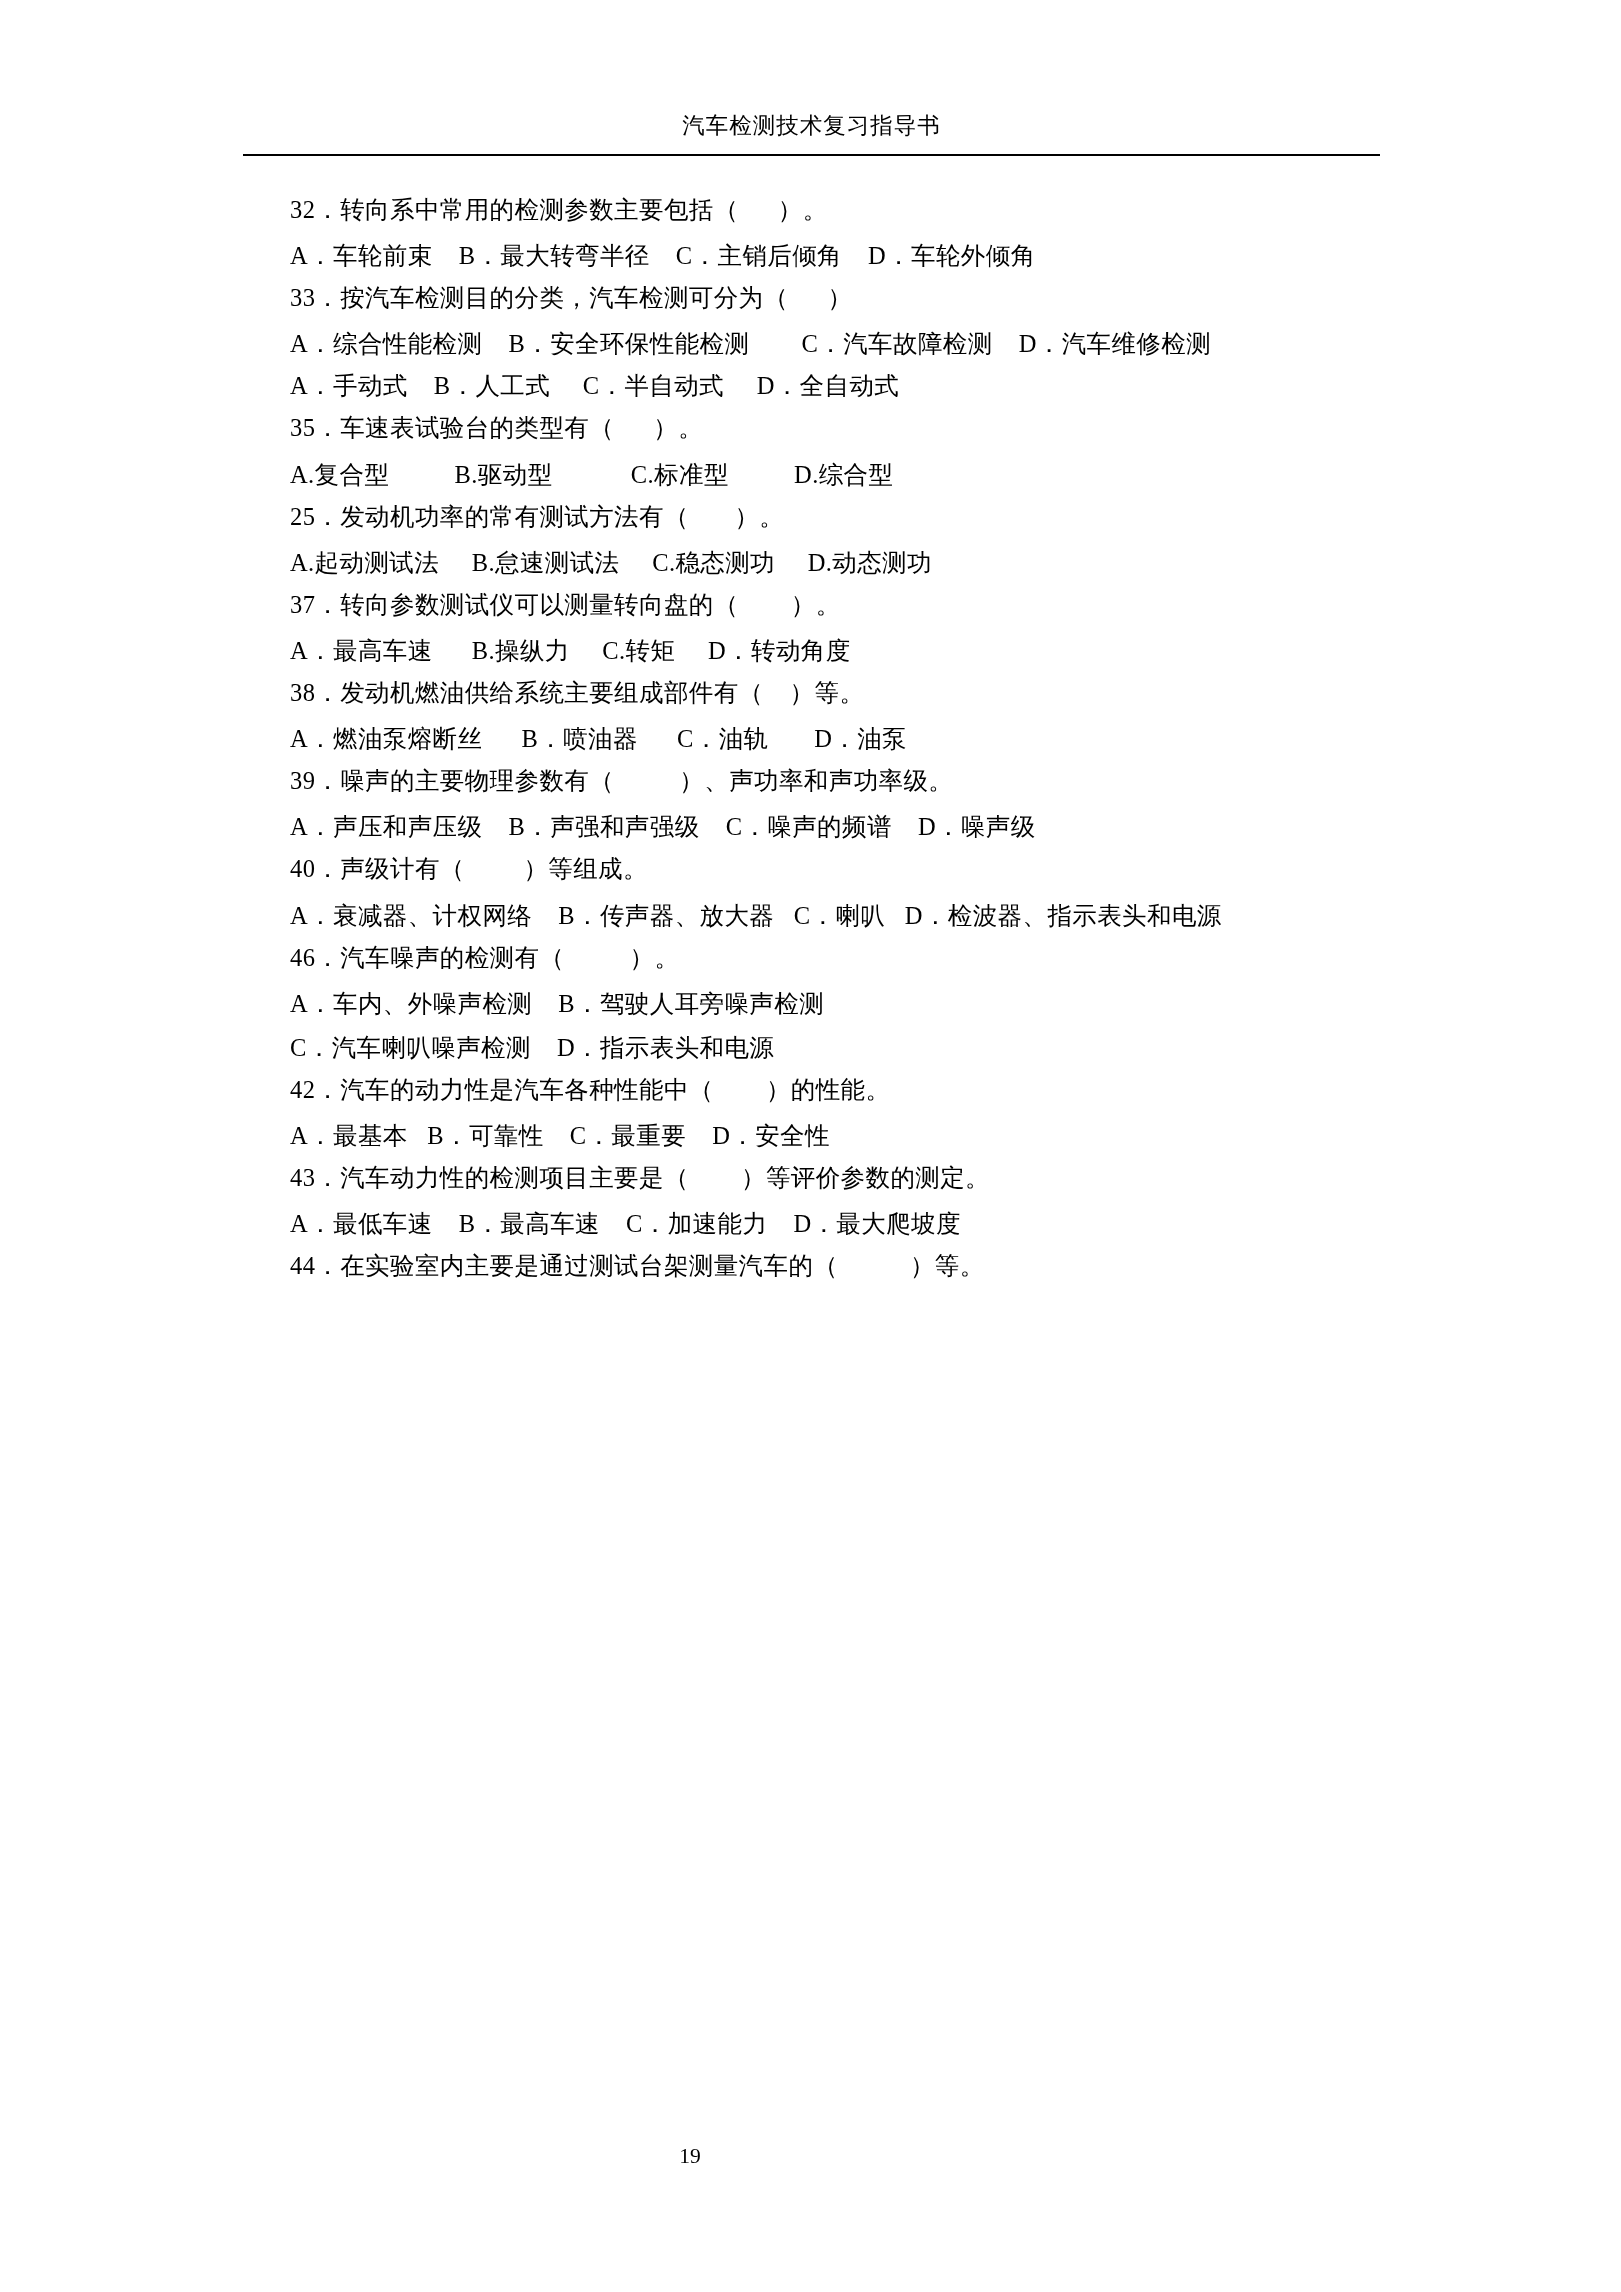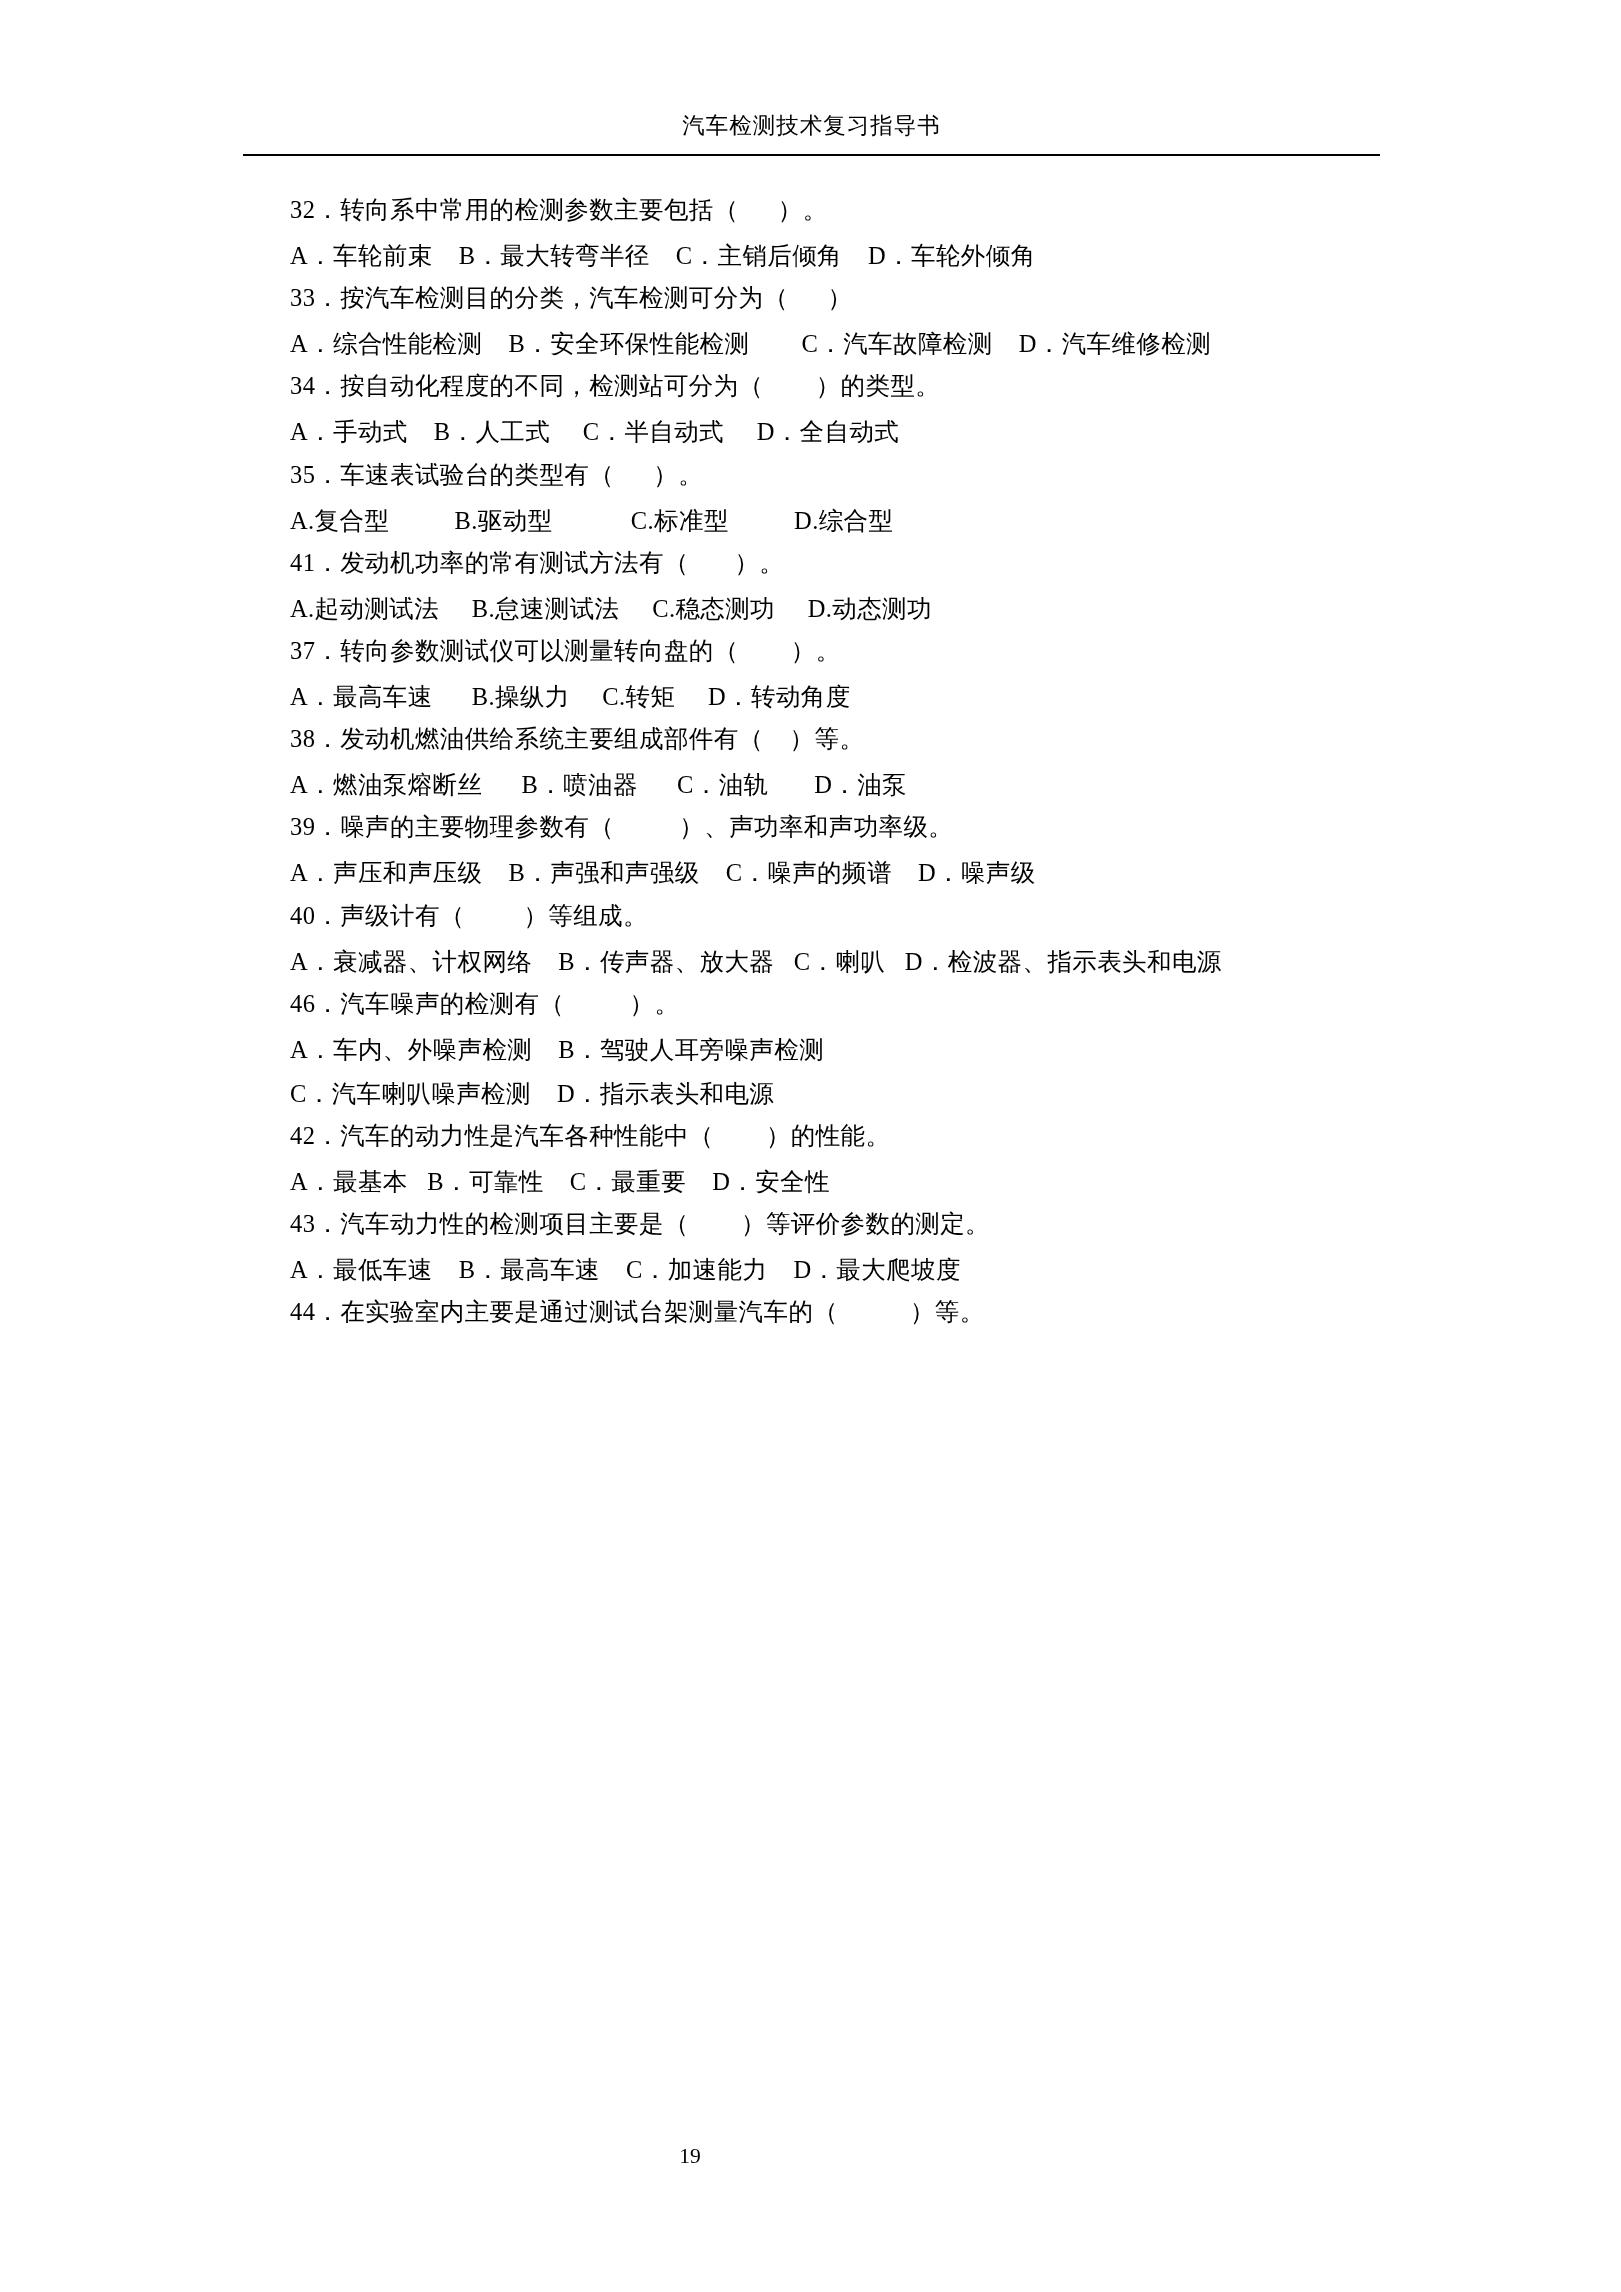--- a/index.html
+++ b/index.html
@@ -87,31 +87,30 @@
       <p class="q">32．转向系中常用的检测参数主要包括（      ）。</p>
       <p class="opt">A．车轮前束    B．最大转弯半径    C．主销后倾角    D．车轮外倾角</p>
     </div>
 
     <div class="block">
       <p class="q">33．按汽车检测目的分类，汽车检测可分为（      ）</p>
       <p class="opt">A．综合性能检测    B．安全环保性能检测        C．汽车故障检测    D．汽车维修检测</p>
     </div>
 
     <div class="block">
-      <p class="q">34．按自动化程度的不同，检测站可分为（        ）的类型。</p>
       <p class="opt">A．手动式    B．人工式     C．半自动式     D．全自动式</p>
     </div>
 
     <div class="block">
       <p class="q">35．车速表试验台的类型有（      ）。</p>
       <p class="opt">A.复合型          B.驱动型            C.标准型          D.综合型</p>
     </div>
 
     <div class="block">
-      <p class="q">41．发动机功率的常有测试方法有（       ）。</p>
+      <p class="q">25．发动机功率的常有测试方法有（       ）。</p>
       <p class="opt">A.起动测试法     B.怠速测试法     C.稳态测功     D.动态测功</p>
     </div>
 
     <div class="block">
       <p class="q">37．转向参数测试仪可以测量转向盘的（        ）。</p>
       <p class="opt">A．最高车速      B.操纵力     C.转矩     D．转动角度</p>
     </div>
 
     <div class="block">
       <p class="q">38．发动机燃油供给系统主要组成部件有（    ）等。</p>

